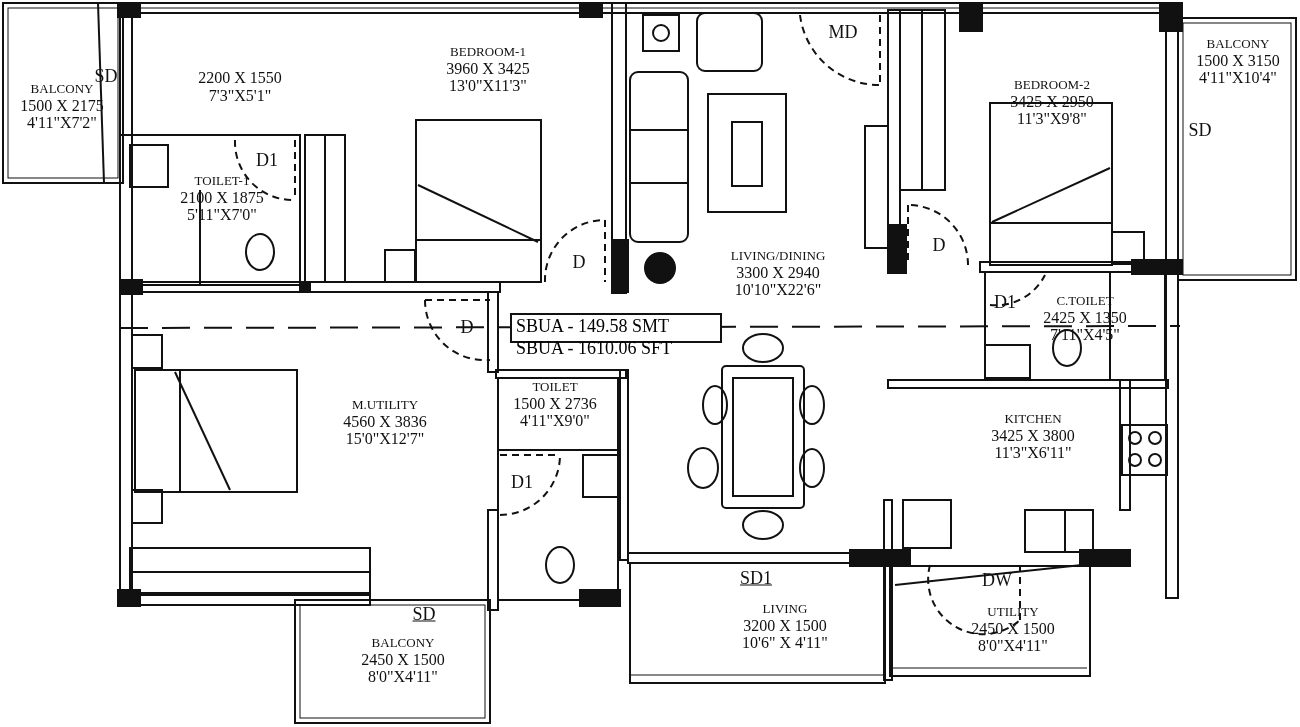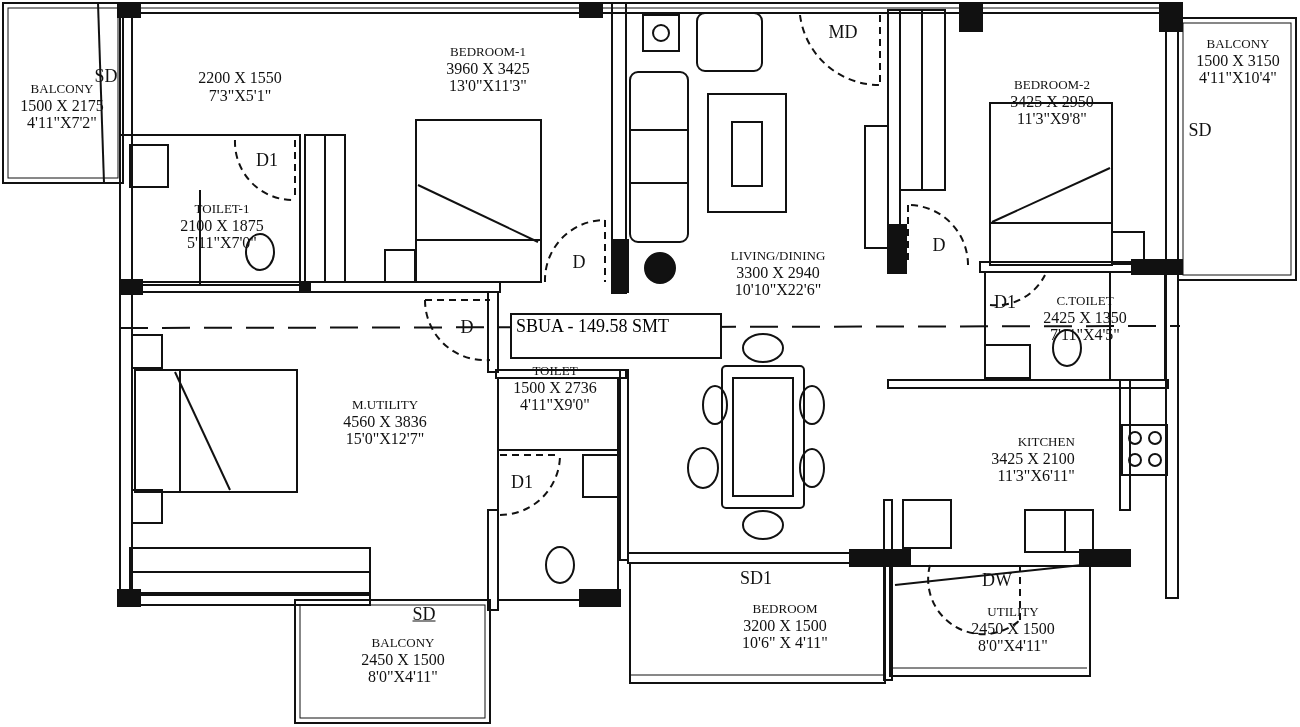--- a/index.html
+++ b/index.html
@@ -2,21 +2,21 @@
 <html><head>
 <meta charset="utf-8">
 <style>
   html,body{margin:0;padding:0;background:#fff;}
   body{width:1300px;height:727px;overflow:hidden;position:relative;font-family:"Liberation Serif","DejaVu Serif",serif;}
   #plan{position:absolute;left:0;top:0;width:1300px;height:727px;}
   .lbl{position:absolute;text-align:center;color:#111;line-height:1.12;white-space:nowrap;transform:translateX(-50%);}
   .lbl .n{font-size:13px;}
   .lbl .d{font-size:16px;}
   .tag{position:absolute;font-size:18px;color:#111;transform:translate(-50%,-50%);white-space:nowrap;}
-  .sbua{position:absolute;left:510px;top:313px;width:212px;height:46px;border:2px solid #111;background:#fff;font-size:18px;line-height:22px;padding-left:4px;box-sizing:border-box;}
+  .sbua{position:absolute;left:510px;top:313px;width:212px;height:30px;border:2px solid #111;background:#fff;font-size:18px;line-height:22px;padding-left:4px;box-sizing:border-box;}
 </style>
 </head>
 <body>
 
 <svg id="plan" viewBox="0 0 1300 727" xmlns="http://www.w3.org/2000/svg">
   <g fill="none" stroke="#111" stroke-width="2">
 
     <g>
       <rect x="120" y="3" width="1060" height="10" fill="#fff"></rect>
       <line x1="120" y1="8" x2="1180" y2="8" stroke-width="1"></line>
@@ -153,21 +153,21 @@
 
 <div class="lbl" style="left:62px;top:82px;">
     <div class="n">BALCONY</div>
     <div class="d">1500 X 2175</div>
     <div class="d">4'11"X7'2"</div>
   </div>
 <div class="lbl" style="left:240px;top:69px;">
     <div class="d">2200 X 1550</div>
     <div class="d">7'3"X5'1"</div>
   </div>
-<div class="lbl" style="left:222px;top:202px;">
+<div class="lbl" style="left:222px;top:174px;">
     <div class="n">TOILET-1</div>
     <div class="d">2100 X 1875</div>
     <div class="d">5'11"X7'0"</div>
   </div>
 <div class="lbl" style="left:488px;top:45px;">
     <div class="n">BEDROOM-1</div>
     <div class="d">3960 X 3425</div>
     <div class="d">13'0"X11'3"</div>
   </div>
 <div class="lbl" style="left:778px;top:225px;margin-top:24px;">
@@ -188,54 +188,55 @@
 <div class="lbl" style="left:1085px;top:294px;">
     <div class="n">C.TOILET</div>
     <div class="d">2425 X 1350</div>
     <div class="d">7'11"X4'5"</div>
   </div>
 <div class="lbl" style="left:385px;top:398px;">
     <div class="n">M.UTILITY</div>
     <div class="d">4560 X 3836</div>
     <div class="d">15'0"X12'7"</div>
   </div>
-<div class="lbl" style="left:555px;top:364px;">
+<div class="lbl" style="left:555px;top:380px;">
     <div class="n">TOILET</div>
     <div class="d">1500 X 2736</div>
     <div class="d">4'11"X9'0"</div>
   </div>
-<div class="lbl" style="left:1033px;top:435px;text-align:right;">
+<div class="lbl" style="left:1033px;top:412px;">
     <div class="n">KITCHEN</div>
-    <div class="d">3425 X 2100</div>
+    <div class="d">3425 X 3800</div>
     <div class="d">11'3"X6'11"</div>
   </div>
 <div class="lbl" style="left:403px;top:636px;">
     <div class="n">BALCONY</div>
     <div class="d">2450 X 1500</div>
     <div class="d">8'0"X4'11"</div>
   </div>
 <div class="lbl" style="left:785px;top:602px;">
-    <div class="n">BEDROOM</div>
+    <div class="n">LIVING</div>
     <div class="d">3200 X 1500</div>
     <div class="d">10'6" X 4'11"</div>
   </div>
 <div class="lbl" style="left:1013px;top:605px;">
     <div class="n">UTILITY</div>
     <div class="d">2450 X 1500</div>
     <div class="d">8'0"X4'11"</div>
   </div>
 
 <div class="tag" style="left:106px;top:76px;">SD</div>
 <div class="tag" style="left:267px;top:160px;">D1</div>
 <div class="tag" style="left:579px;top:262px;">D</div>
 <div class="tag" style="left:843px;top:32px;">MD</div>
 <div class="tag" style="left:939px;top:245px;">D</div>
 <div class="tag" style="left:1200px;top:130px;">SD</div>
 <div class="tag" style="left:1005px;top:302px;">D1</div>
 <div class="tag" style="left:467px;top:327px;">D</div>
 <div class="tag" style="left:522px;top:482px;">D1</div>
 <div class="tag" style="left:424px;top:614px;text-decoration:underline;">SD</div>
-<div class="tag" style="left:756px;top:578px;">SD1</div>
+<div class="tag" style="left:756px;top:578px;text-decoration:underline;">SD1</div>
 <div class="tag" style="left:997px;top:580px;">DW</div>
 
 <div class="sbua">
   <div>SBUA - 149.58 SMT</div>
+  <div>SBUA - 1610.06 SFT</div>
 </div>
 
 </body></html>

